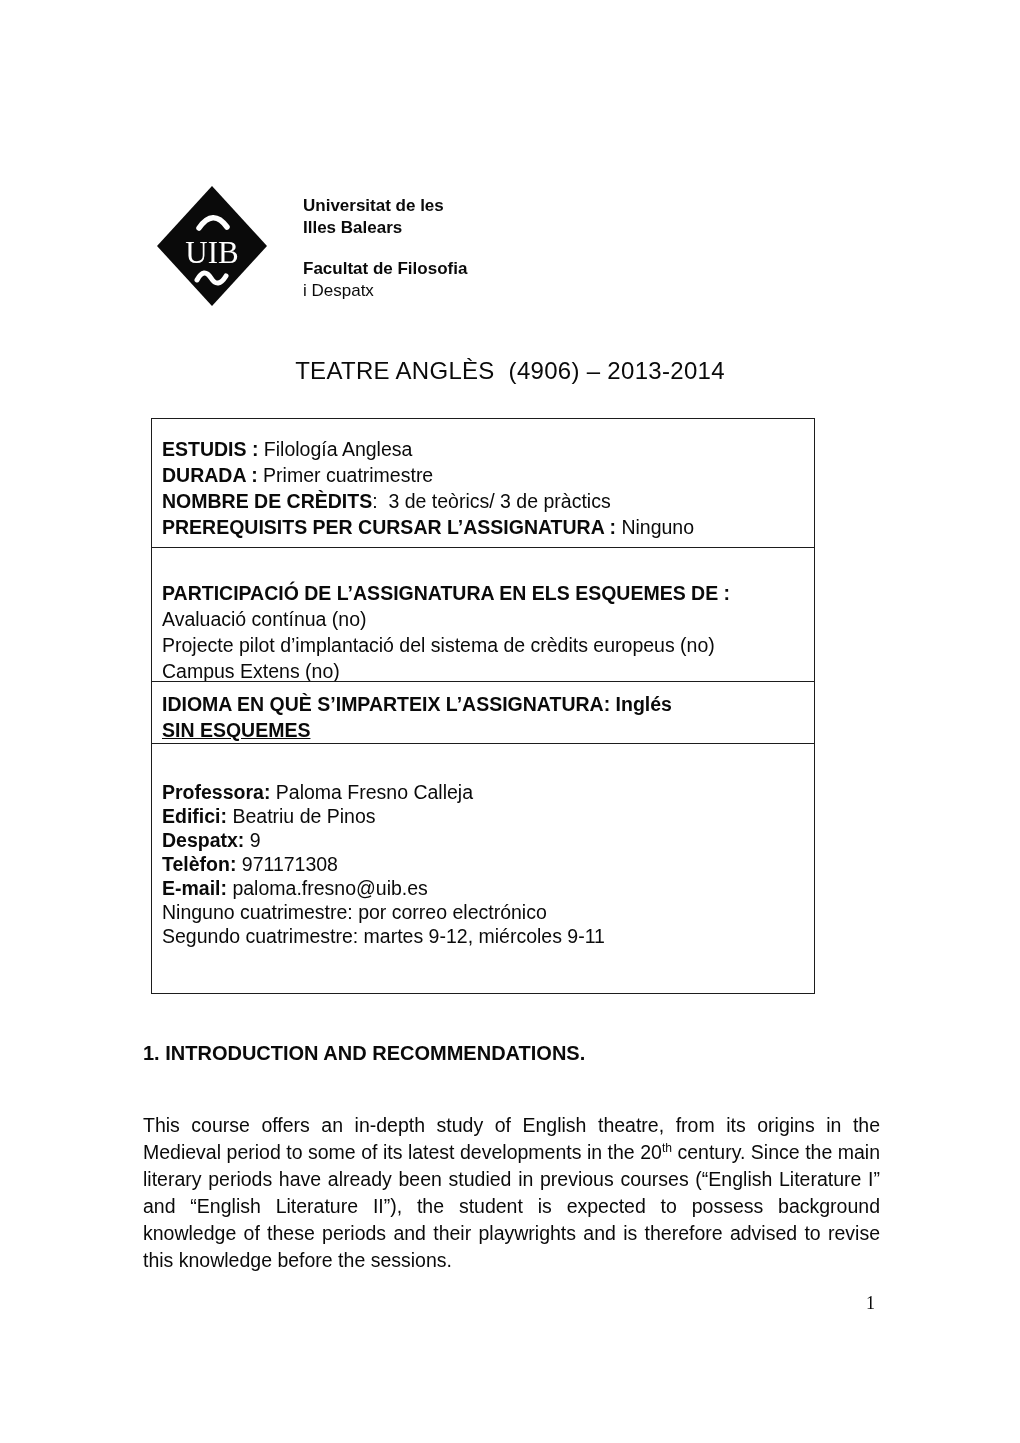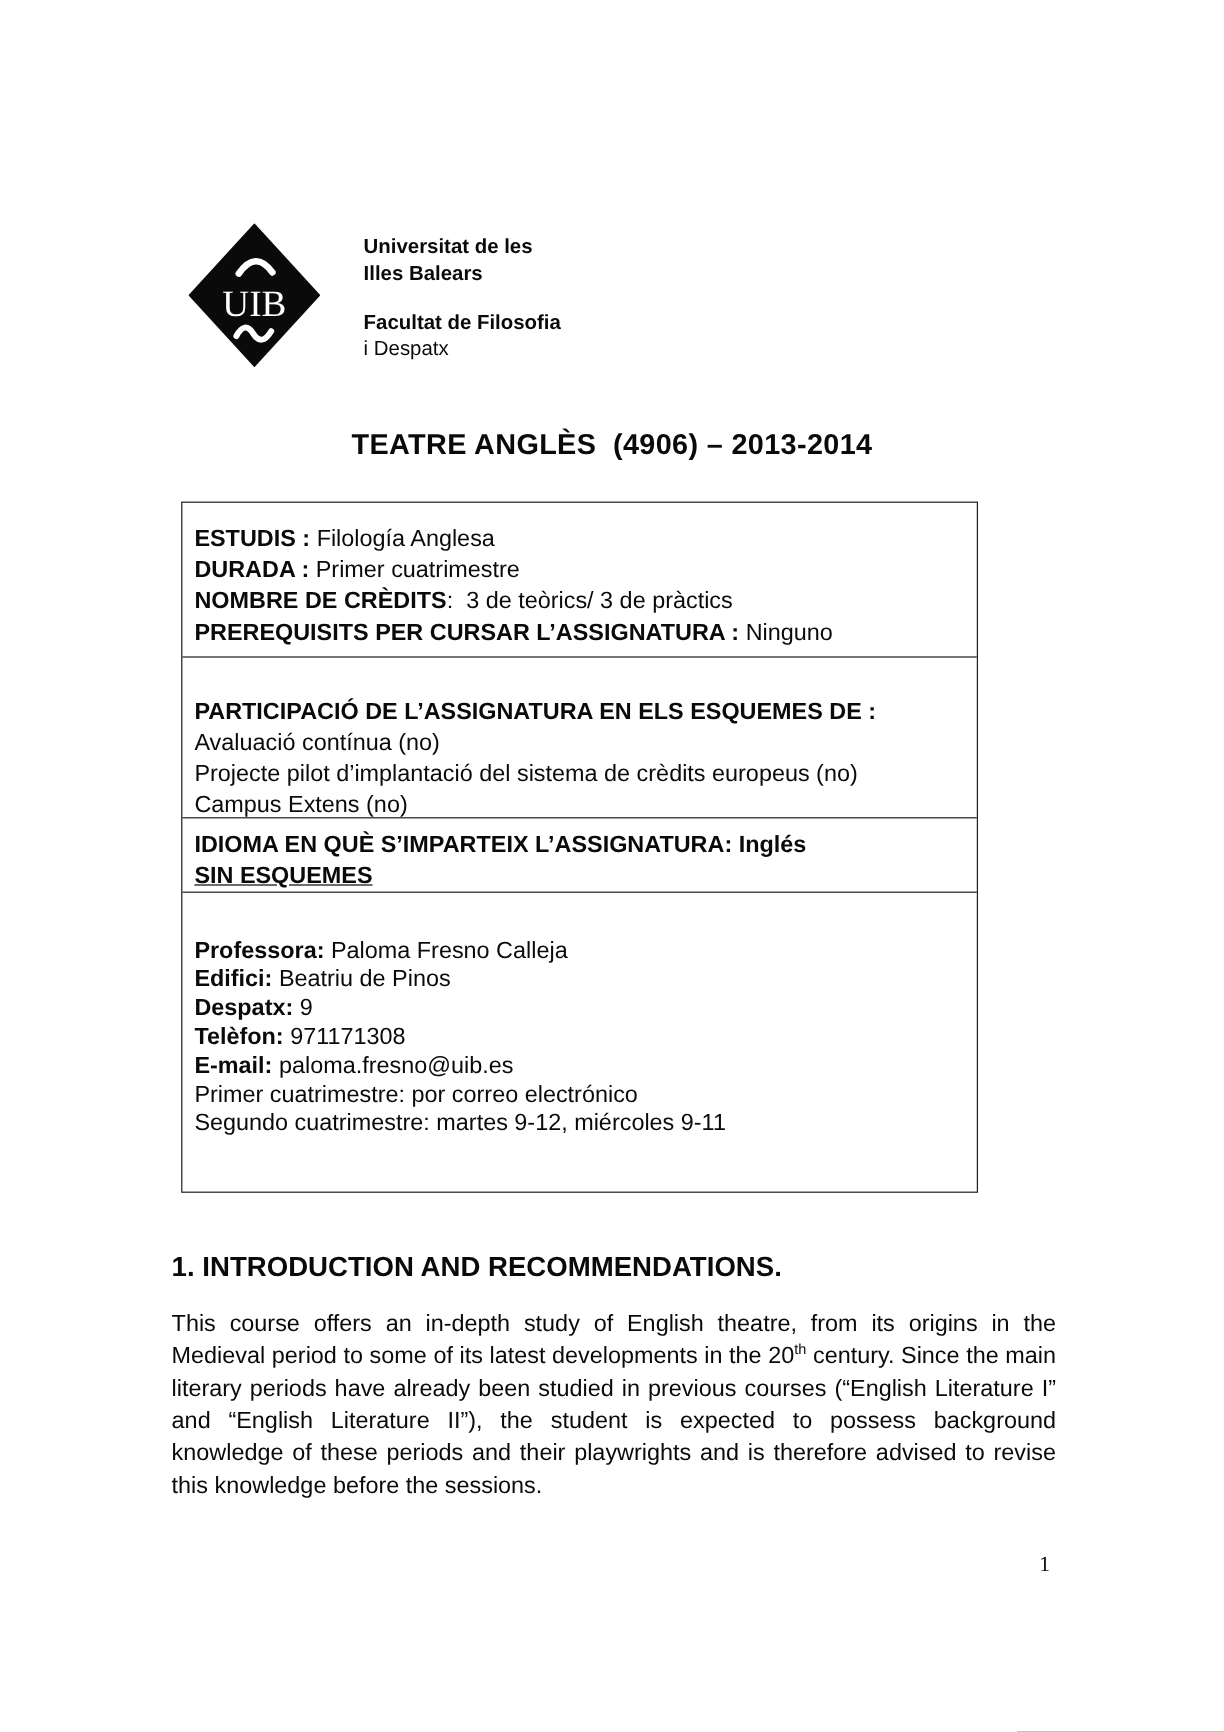--- a/index.html
+++ b/index.html
@@ -17,21 +17,21 @@
   
   .logo-block { position: absolute; left: 157px; top: 186px; display: flex; }
   .logo-mark { width: 110px; height: 120px; flex: 0 0 auto; }
   .logo-text { margin-left: 36px; padding-top: 9px; font-size: 17px; line-height: 21.5px; }
   .logo-text .b { font-weight: bold; }
   .logo-gap { height: 20px; }
 
   
   .doc-title {
     position: absolute; top: 357px; left: 0; width: 100%;
-    text-align: center; font-size: 24px; font-weight: bold;
+    text-align: center; font-size: 24px; font-weight: normal;
     letter-spacing: 0.3px;
   }
 
   
   .info-table {
     position: absolute; left: 151px; top: 418px; width: 664px;
     border: 1.5px solid #1d1d1d;
     box-sizing: border-box;
     font-size: 19.5px;
   }
@@ -46,24 +46,24 @@
   .sec-2 { height: 134px; padding-top: 32px; }
   .sec-3 { height: 62px;  padding-top: 9px; }
   .sec-4 { height: 250px; padding-top: 12px; line-height: 24px; }
   .b { font-weight: bold; }
   .u { text-decoration: underline; }
   .blank-row { height: 24px; }
 
   
   .section-heading {
     position: absolute; left: 143px; top: 1042px;
-    font-size: 23px; font-weight: bold;
+    font-size: 20px; font-weight: bold;
   }
   .intro-para {
-    position: absolute; left: 143px; top: 1070px; width: 737px;
+    position: absolute; left: 143px; top: 1092px; width: 737px;
     font-size: 19.5px; line-height: 27px; text-align: justify;
   }
   .intro-para sup { font-size: 62%; line-height: 0; }
 
   
   .page-number {
     position: absolute; left: 866px; top: 1293px;
     font-family: "Liberation Serif", serif; font-size: 18px;
   }
 </style>
@@ -111,21 +111,21 @@
       <div><span class="b u">SIN ESQUEMES</span></div>
     </div>
 
     <div class="info-section sec-4">
       <div class="blank-row"></div>
       <div><span class="b">Professora:</span><span> Paloma Fresno Calleja</span></div>
       <div><span class="b">Edifici:</span><span> Beatriu de Pinos</span></div>
       <div><span class="b">Despatx:</span><span> 9</span></div>
       <div><span class="b">Telèfon:</span><span> 971171308</span></div>
       <div><span class="b">E-mail:</span><span> paloma.fresno@uib.es</span></div>
-      <div>Primer cuatrimestre: por correo electrónico</div>
+      <div>Ninguno cuatrimestre: por correo electrónico</div>
       <div>Segundo cuatrimestre: martes 9-12, miércoles 9-11</div>
     </div>
 
   </div>
 
   <div class="section-heading">1. INTRODUCTION AND RECOMMENDATIONS.</div>
 
   <p class="intro-para"><span>This course offers an in-depth study of English theatre, from its origins in the Medieval period to some of its latest developments in the 20</span><sup>th</sup><span> century. Since the main literary periods have already been studied in previous courses (“English Literature I” and “English Literature II”), the student is expected to possess background knowledge of these periods and their playwrights and is therefore advised to revise this knowledge before the sessions.</span></p>
 
   <div class="page-number">1</div>

